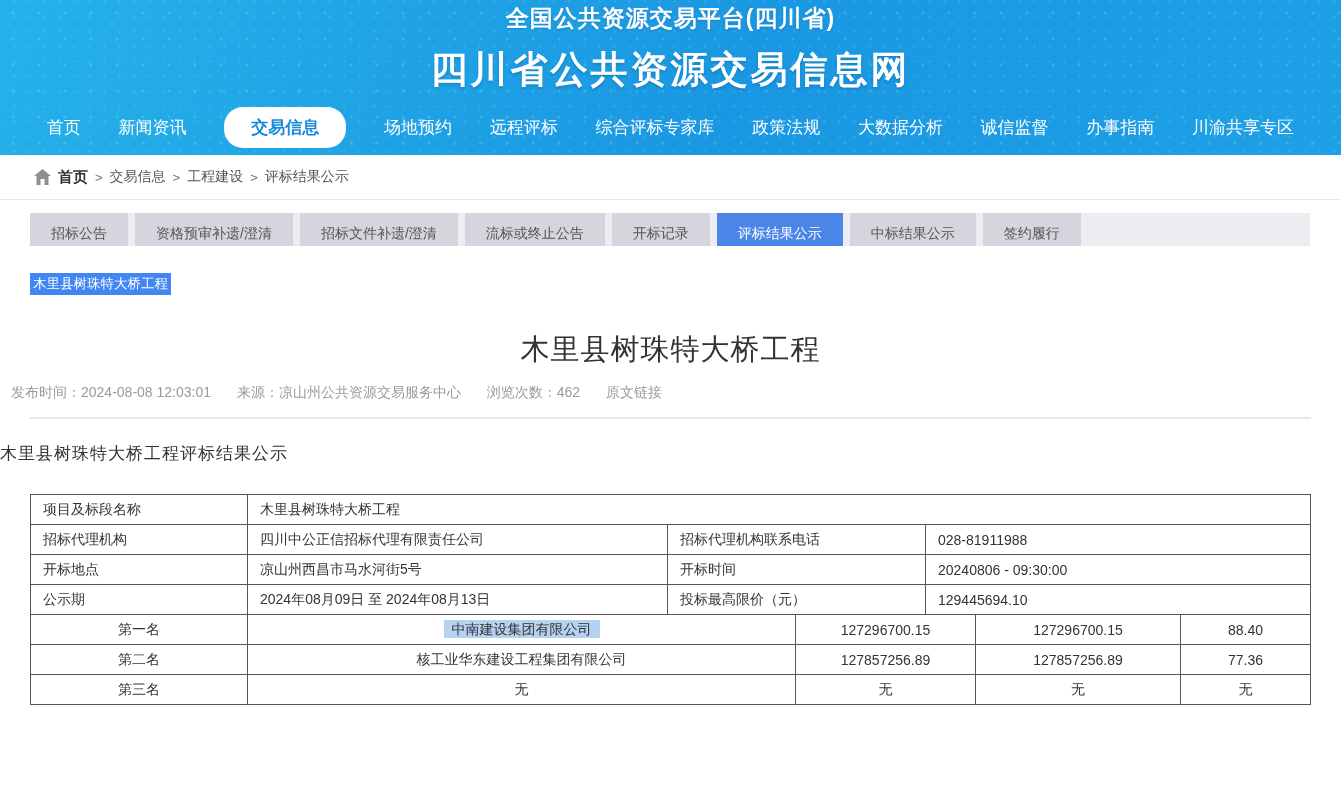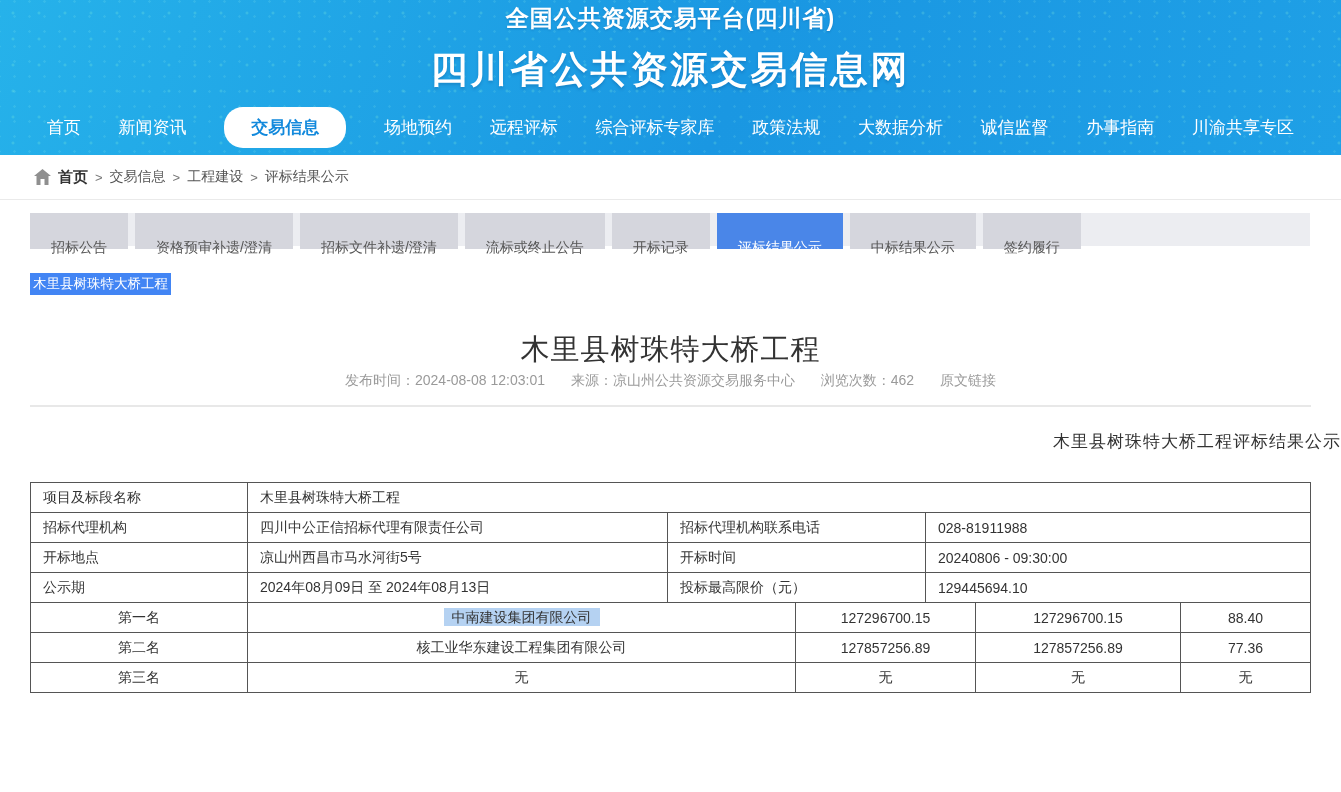--- a/index.html
+++ b/index.html
@@ -92,21 +92,21 @@
     height: 33px;
     background: #ecedf1;
     display: flex;
     gap: 7px;
   }
   .tab {
     background: #d5d6dd;
     color: #555;
     font-size: 14px;
     line-height: 33px;
-    padding: 18px 21px;
+    padding: 4px 21px;
     white-space: nowrap;
     text-decoration: none;
     cursor: pointer;
   }
   .tab.active { background: #4a86e8; color: #fff; }
 
   
   .result-link-wrap { margin: 27px 0 0 30px; }
   .result-link {
     display: inline-block;
@@ -121,32 +121,32 @@
   
   .article-title {
     text-align: center;
     font-size: 29px;
     font-weight: 400;
     color: #333;
     margin-top: 35px;
     letter-spacing: 1px;
   }
   .article-meta {
-    text-align: center;
+    text-align: left;
     color: #9a9a9a;
     font-size: 14px;
-    margin-top: 2px;
+    margin-top: 14px;
   }
   .article-meta span, .article-meta a { margin: 0 11px; color: #9a9a9a; text-decoration: none; }
   .content-divider {
     border-top: 2px solid #e8e8e8;
     margin: 15px 30px 0 30px;
   }
   .article-subtitle {
-    text-align: right;
+    text-align: left;
     font-size: 17px;
     font-weight: 400;
     color: #333;
     margin-top: 23px;
     letter-spacing: 1px;
   }
 
   
   table {
     border-collapse: collapse;

